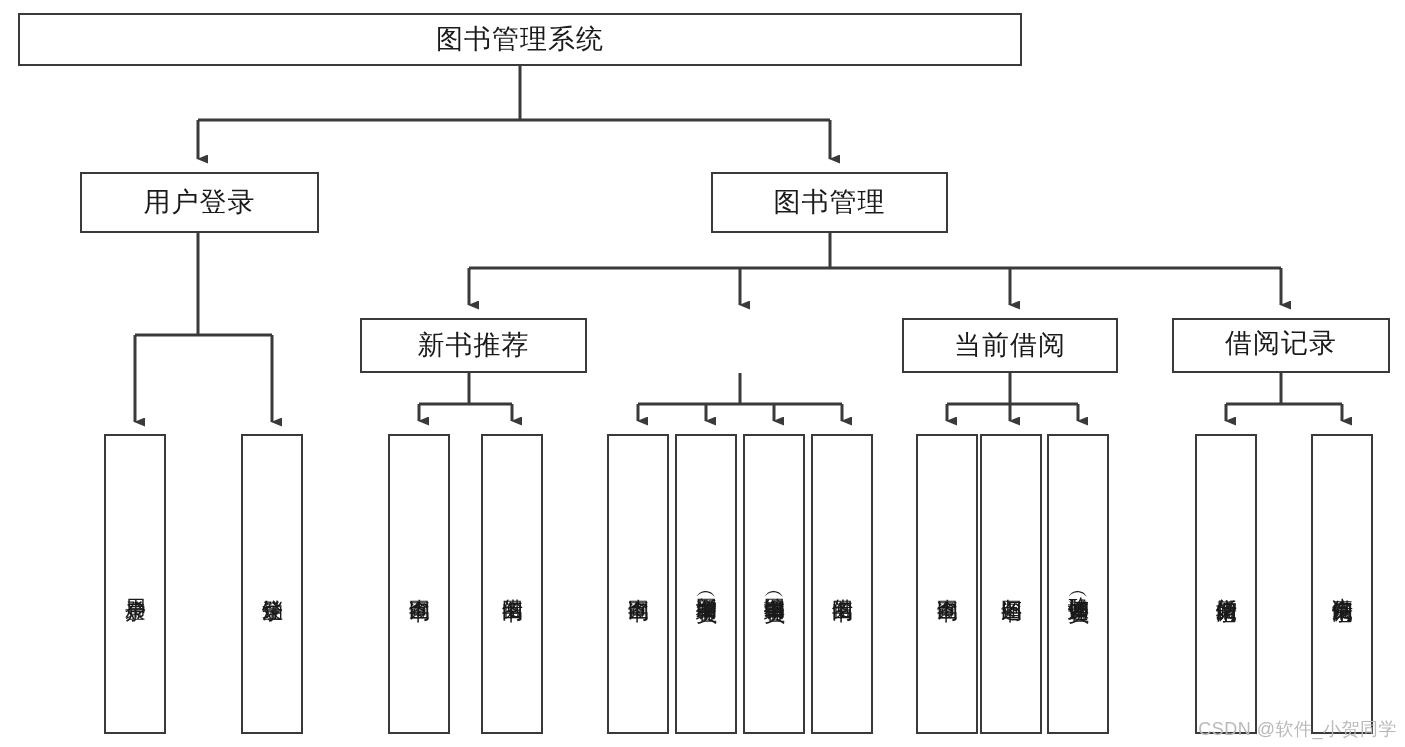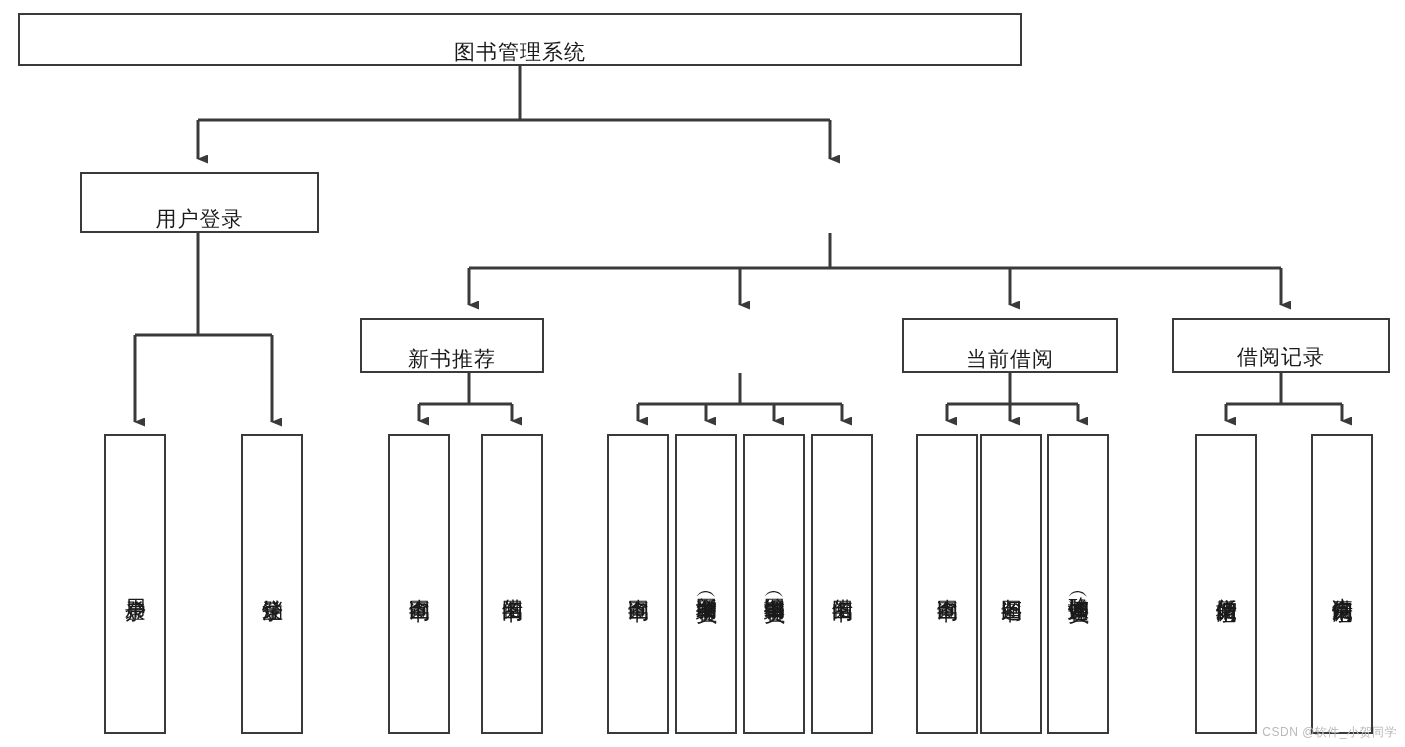--- a/index.html
+++ b/index.html
@@ -30,24 +30,23 @@
     position: absolute;
     box-sizing: border-box;
     background: #ffffff;
     border: 2px solid #3a3a3a;
     display: flex;
     align-items: center;
     justify-content: center;
     color: #1a1a1a;
   }
   .node.horiz {
-    font-size: 21px;
+    font-size: 27px;
     letter-spacing: 1px;
     line-height: 1.2;
-    align-items: flex-end;
   }
   .node.vert {
     font-size: 21px;
     line-height: 1.18;
     letter-spacing: 1px;
     padding: 4px 0;
   }
   .node.vert .vtext {
     writing-mode: vertical-rl;
     text-orientation: upright;
@@ -55,21 +54,21 @@
     display: block;
   }
   .node .htext {
     white-space: nowrap;
     display: block;
   }
   #watermark {
     position: absolute;
     right: 8px;
     bottom: 6px;
-    font-size: 12px;
+    font-size: 18px;
     color: #b9b9b9;
     letter-spacing: 0.5px;
     white-space: nowrap;
     user-select: none;
   }
 </style>
 </head>
 <body>
 
 <div id="canvas">
@@ -125,22 +124,25 @@
     </g>
   </svg>
 
   <div class="node horiz" style="left:18px; top:13px; width:1004px; height:53px;">
     <span class="htext">图书管理系统</span>
   </div>
 
   <div class="node horiz" style="left:80px; top:172px; width:239px; height:61px;">
     <span class="htext">用户登录</span>
   </div>
+  <div class="node horiz" style="left:711px; top:172px; width:237px; height:61px;">
+    <span class="htext">图书管理</span>
+  </div>
 
-  <div class="node horiz" style="left:360px; top:318px; width:184px; height:55px;">
+  <div class="node horiz" style="left:360px; top:318px; width:227px; height:55px;">
     <span class="htext">新书推荐</span>
   </div>
   <div class="node horiz" style="left:902px; top:318px; width:216px; height:55px;">
     <span class="htext">当前借阅</span>
   </div>
   <div class="node horiz" style="left:1172px; top:318px; width:218px; height:55px;font-family:Liberation Mono, monospace;">
     <span class="htext">借阅记录</span>
   </div>
 
   <div class="node vert" style="left:104px; top:434px; width:62px; height:300px;">

